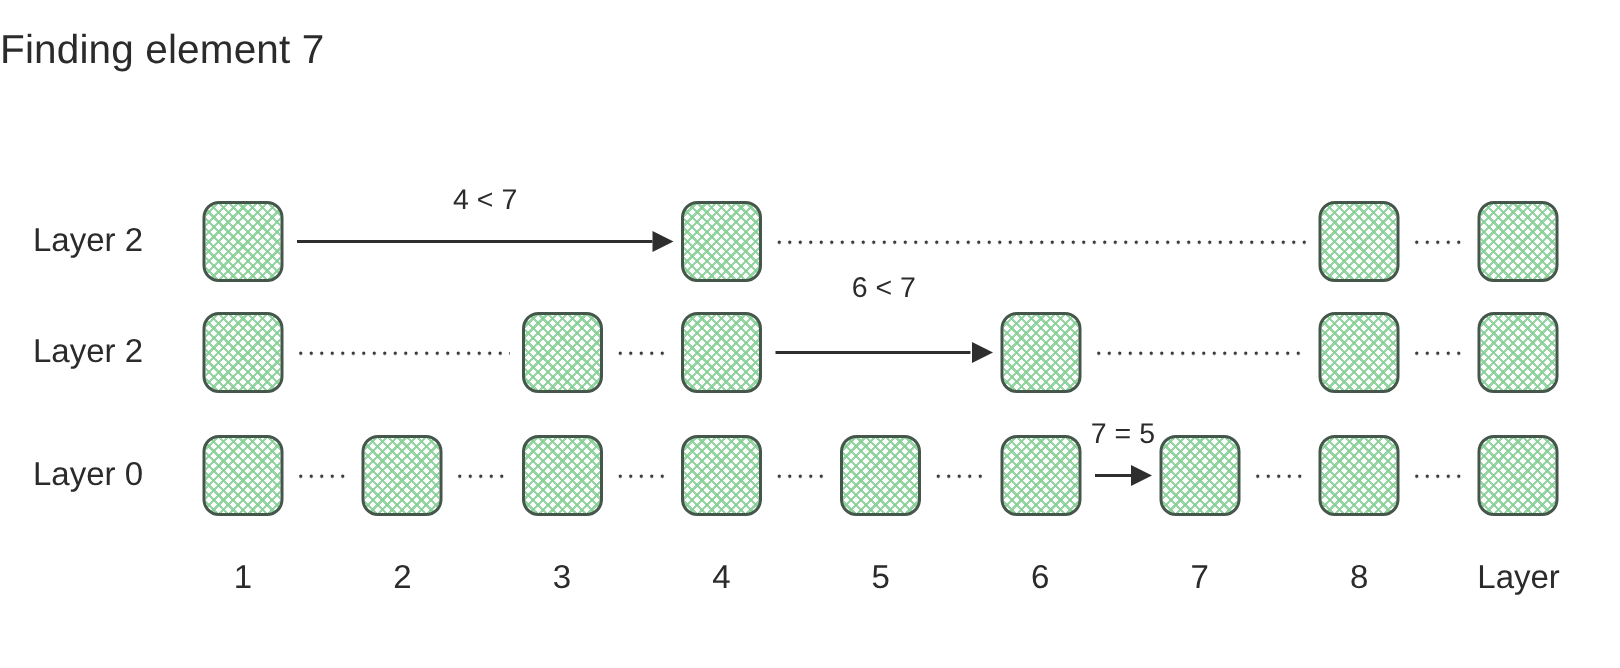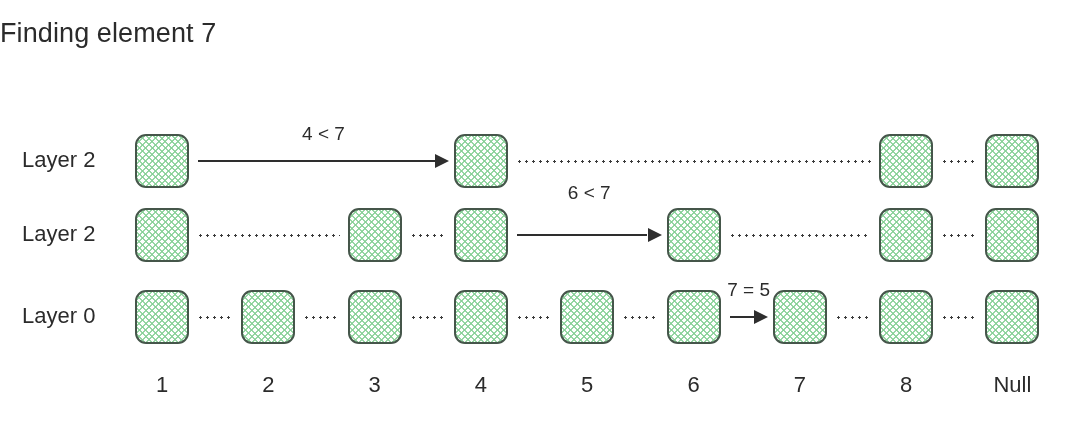--- a/index.html
+++ b/index.html
@@ -155,14 +155,14 @@
     <div class="arrow-head" style="left: 753.8px; top: 309.5px;"></div>
     <div class="arrow-label" style="left: 688.65px; top: 279px; width: 120px;">7 = 5</div>
     <div class="col-label" style="left: 122px; top: 372px; width: 80px;">1</div>
     <div class="col-label" style="left: 228.3px; top: 372px; width: 80px;">2</div>
     <div class="col-label" style="left: 334.6px; top: 372px; width: 80px;">3</div>
     <div class="col-label" style="left: 440.9px; top: 372px; width: 80px;">4</div>
     <div class="col-label" style="left: 547.2px; top: 372px; width: 80px;">5</div>
     <div class="col-label" style="left: 653.5px; top: 372px; width: 80px;">6</div>
     <div class="col-label" style="left: 759.8px; top: 372px; width: 80px;">7</div>
     <div class="col-label" style="left: 866.1px; top: 372px; width: 80px;">8</div>
-    <div class="col-label" style="left: 972.4px; top: 372px; width: 80px;">Null</div>
+    <div class="col-label" style="left: 972.4px; top: 372px; width: 80px;">Layer</div>
   </div>
 
 </body></html>

